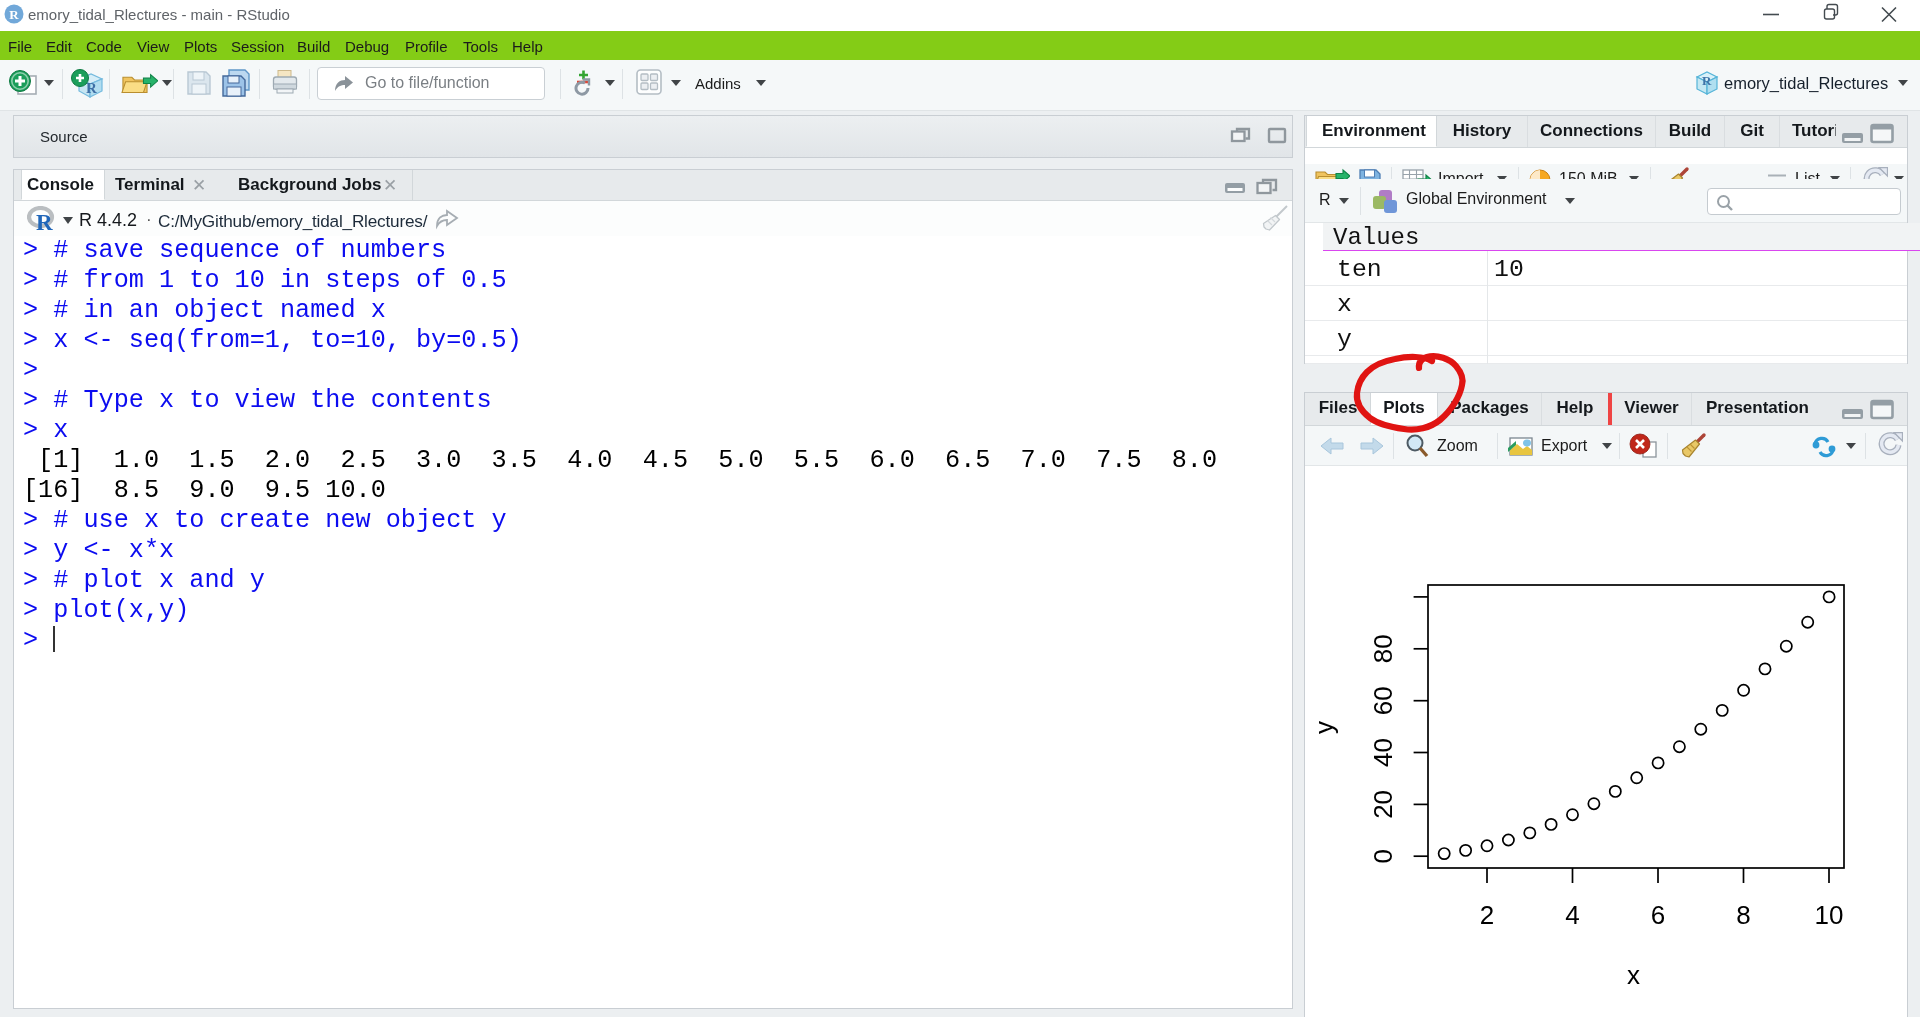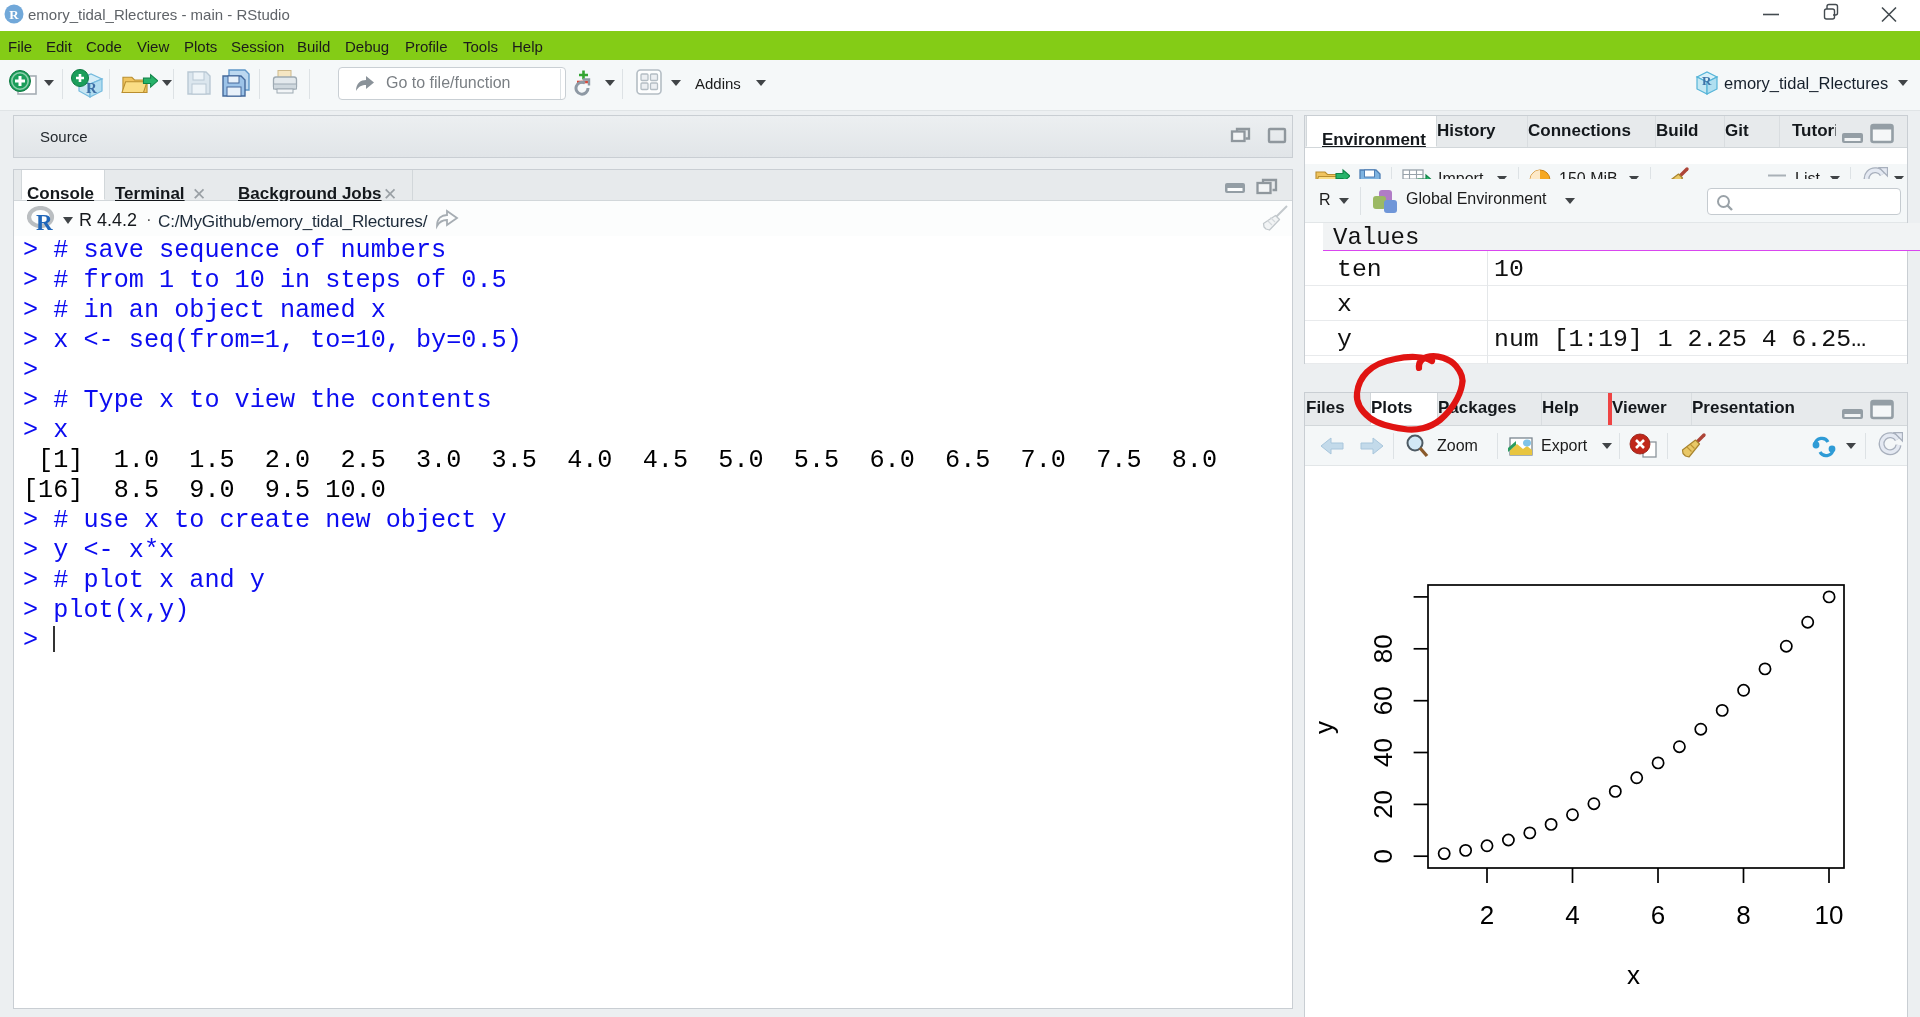--- a/index.html
+++ b/index.html
@@ -7,40 +7,40 @@
   body { font-family:"Liberation Sans", sans-serif; position:relative; }
   .abs { position:absolute; }
   .mono { font-family:"Liberation Mono", monospace; }
 
   
   #titlebar { left:0; top:0; width:1920px; height:31px; background:#ffffff; }
   #title-text { left:28px; top:6px; font-size:15px; color:#5f6368; }
   #menubar { left:0; top:31px; width:1920px; height:29px; background:#84cc16; }
   .menu-item { position:absolute; top:7px; font-size:15px; color:#1b1b1b; }
   #toolbar { left:0; top:60px; width:1920px; height:51px; background:#f5f8f9; border-bottom:1px solid #e0e4e6; }
-  #gotobox { left:317px; top:7px; width:228px; height:33px; background:#ffffff; border:1px solid #c9cfd4; border-radius:4px;margin-left:21px; }
+  #gotobox { left:317px; top:7px; width:228px; height:33px; background:#ffffff; border:1px solid #c9cfd4; border-radius:4px; }
   #gotobox span { position:absolute; left:47px; top:6px; font-size:16px; color:#7a7f84; }
   .tb-sep { position:absolute; top:9px; width:1px; height:30px; background:#dde2e5; }
   .caret { position:absolute; width:0; height:0; border-left:5px solid transparent; border-right:5px solid transparent; border-top:6px solid #404447; }
   #addins-label { left:695px; top:15px; font-size:15px; color:#1b1b1b; position:absolute; }
   #proj-label { left:1724px; top:14px; font-size:16.5px; color:#16202c; position:absolute; }
 
   
   .pane { position:absolute; background:#ffffff; border:1px solid #c9ced3; }
   #source-pane { left:13px; top:115px; width:1280px; height:43px; background:linear-gradient(#eceff1,#e1e5e8); }
   #source-pane .label { position:absolute; left:26px; top:12px; font-size:15px; color:#24292e; }
 
   #console-pane { left:13px; top:169px; width:1280px; height:840px; }
   .tabstrip { position:absolute; left:0; top:0; width:100%; background:#e7eaec; border-bottom:1px solid #d2d7da; }
   #console-tabs { height:31px; }
   .tab { position:absolute; top:0; height:100%; font-size:17px; font-weight:700; color:#14181c; }
-  .tab .lbl { position:absolute; top:14px; white-space:nowrap;text-decoration:underline; }
+  .tab .lbl { position:absolute; top:5px; white-space:nowrap; }
   .tab.active { background:#ffffff; border-left:1px solid #d2d7da; border-right:1px solid #d2d7da; border-bottom:1px solid #ffffff; }
   .tab .x { color:#9aa0a5; font-weight:400; }
-  .tab.ctr { padding-top:5px; }
+  .tab.ctr { text-align:center; padding-top:5px; }
   #console-verrow { position:absolute; left:0; top:31px; width:100%; height:35px; background:#fcfdfd; }
   #console-text { position:absolute; left:9px; top:66px; font-size:25.2px; line-height:30px; white-space:pre; color:#0c0cf0; }
   #console-text .out { color:#000000; }
 
   #env-pane { left:1304px; top:115px; width:604px; height:249px; }
   #env-tabs { height:32px; }
   #env-toolbar { position:absolute; left:0; top:32px; width:100%; height:31px; background:#f4f7f8; border-bottom:1px solid #e2e6e8;margin-top:16px; }
   #env-row2 { position:absolute; left:0; top:63px; width:100%; height:44px; background:#f4f7f8; border-bottom:1px solid #e2e6e8; }
   #env-values-hdr { position:absolute; left:18px; top:107px; width:100%; height:28px; background:#f1f3f4; border-bottom:1px solid #d946ef; }
   #env-rows { position:absolute; left:0; top:135px; width:100%; }
@@ -336,21 +336,20 @@
   <div id="env-rows">
     <div class="env-row" style="top:0">
         <span class="env-name mono">ten</span>
         <span class="env-val mono">10</span>
       </div>
     <div class="env-row" style="top:35px">
         <span class="env-name mono">x</span>
       </div>
     <div class="env-row" style="top:70px">
         <span class="env-name mono">y</span>
-        <span class="env-val mono">num [1:19] 1 2.25 4 6.25…</span>
       </div>
     <div class="env-row" style="top:105px;height:8px"></div>
   </div>
   <div id="env-colsep"></div>
 </div>
 
 <div id="plots-pane" class="pane">
   <div id="plots-tabs" class="tabstrip">
     <div class="tab ctr" style="left:1px;width:64px">Files</div>
     <div class="tab active ctr" style="left:65px;width:68px">Plots</div>

